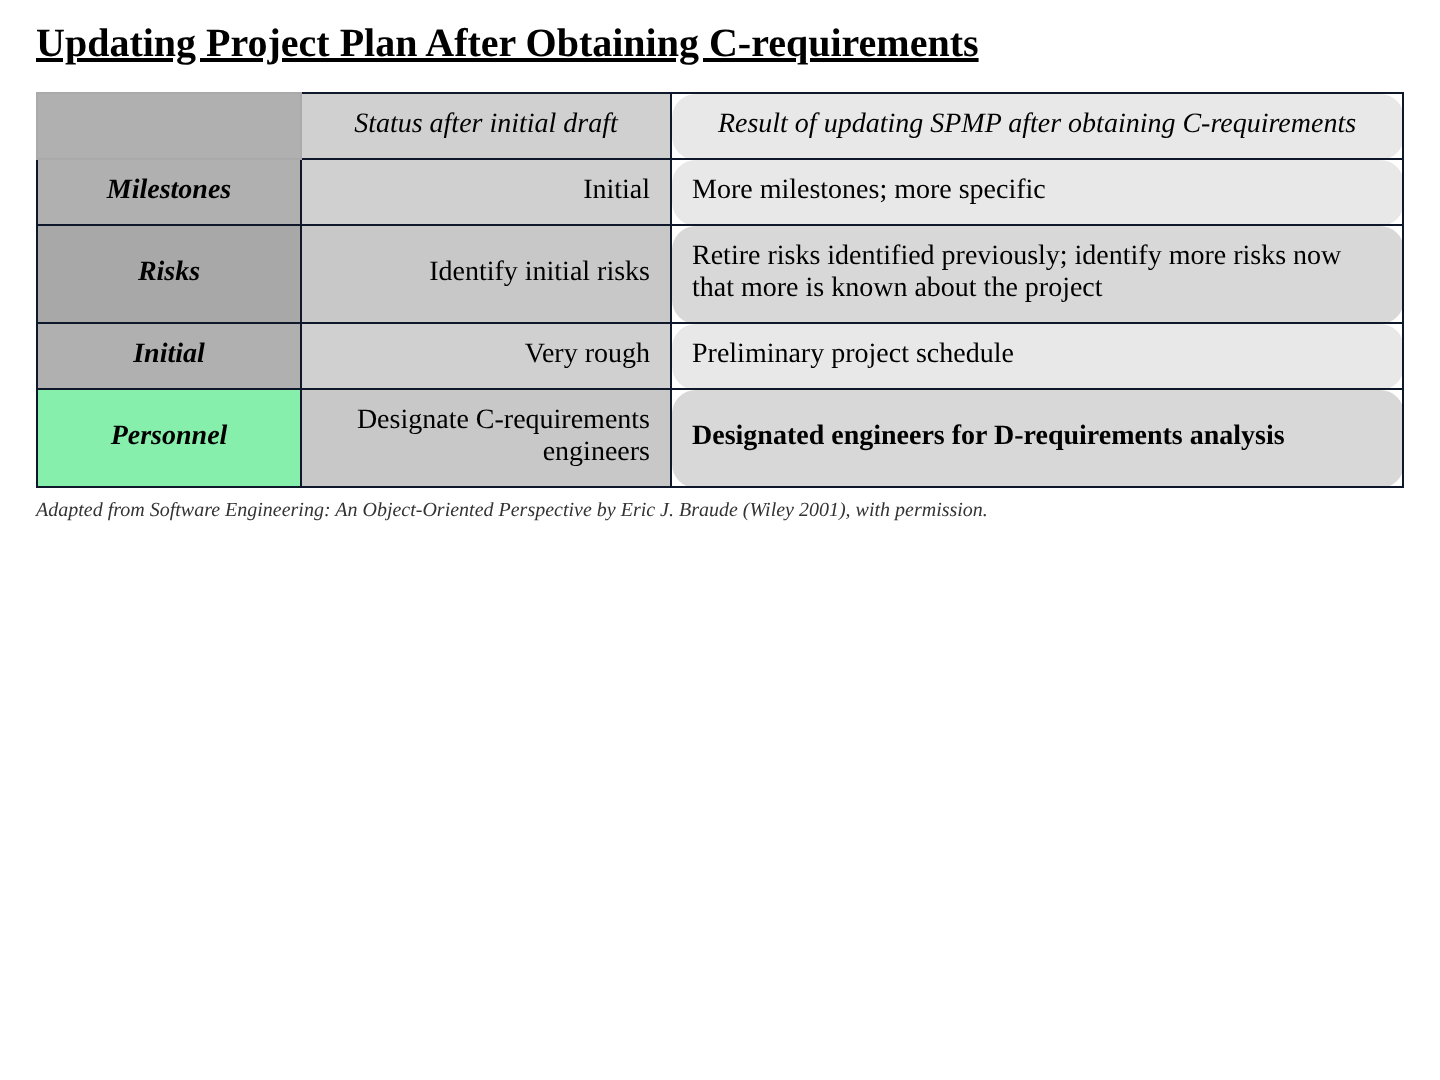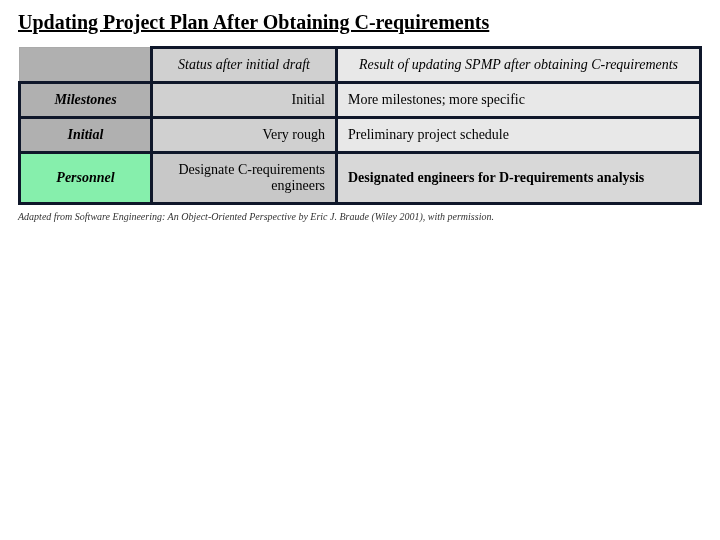--- a/index.html
+++ b/index.html
@@ -17,39 +17,40 @@
       margin-bottom: 12px;
       color: #000;
       line-height: 1.2;
     }
     table {
       width: 100%;
       border-collapse: collapse;
       font-size: 14px;
     }
     th, td {
-      border: 3px solid #0f172a;
+      border: 1px solid #0f172a;
       padding: 8px 10px;
       vertical-align: middle;
     }
     .col-label {
       width: 132px;
       background: #b0b0b0;
       font-style: italic;
       font-weight: bold;
       text-align: center;
       color: #000;
     }
     .col-status {
       width: 185px;
       background: #d0d0d0;
       text-align: right;
     }
     .col-result {
       background: #fff;
+      border-radius: 12px;
     }
     .header-label {
       background: #b0b0b0;
       border: 1px solid #aaa;
     }
     .header-status {
       background: #d0d0d0;
       font-style: italic;
       text-align: center;
       font-weight: normal;
@@ -98,20 +99,25 @@
       <th class="header-status col-status">Status after initial draft</th>
       <th class="header-result col-result">Result of updating SPMP after obtaining C-requirements</th>
     </tr>
   </thead>
   <tbody id="table-body">
   <tr class="row-milestones">
         <td class="col-label">Milestones</td>
         <td class="col-status">Initial</td>
         <td class="col-result">More milestones; more specific</td>
       </tr>
+      <tr class="row-risks">
+        <td class="col-label">Risks</td>
+        <td class="col-status">Identify initial risks</td>
+        <td class="col-result">Retire risks identified previously; identify more risks now that more is known about the project</td>
+      </tr>
       <tr class="row-schedule">
         <td class="col-label">Initial</td>
         <td class="col-status">Very rough</td>
         <td class="col-result">Preliminary project schedule</td>
       </tr>
       <tr class="row-personnel">
         <td class="col-label">Personnel</td>
         <td class="col-status">Designate C-requirements engineers</td>
         <td class="col-result bold-result">Designated engineers for D-requirements analysis</td>
       </tr>

